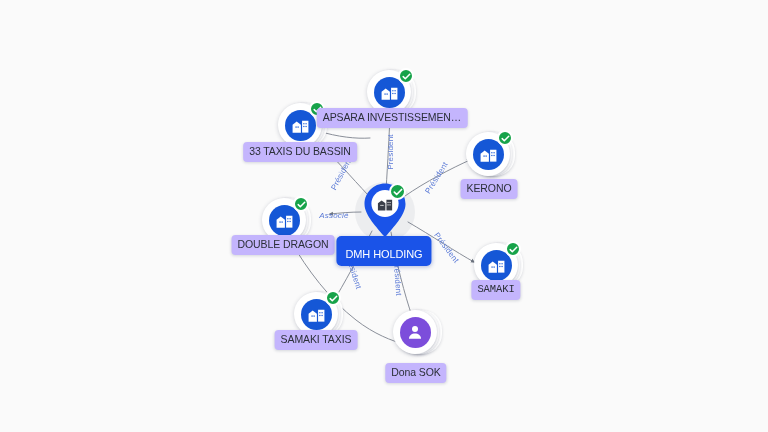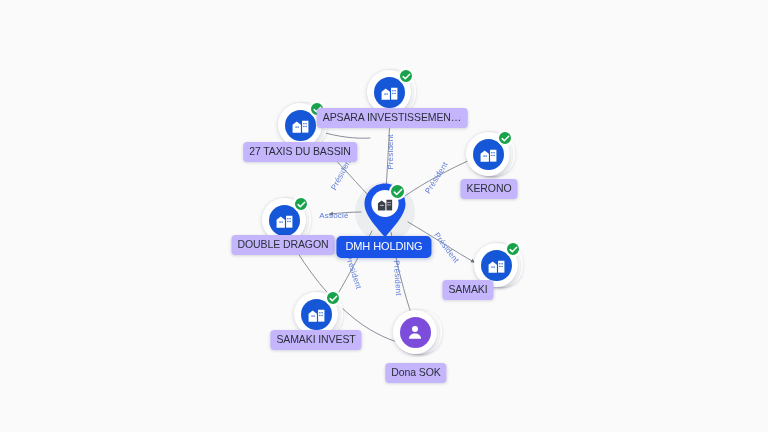--- a/index.html
+++ b/index.html
@@ -135,21 +135,21 @@
     padding: 4px 6px 5px 6px;
     border-radius: 4px;
     white-space: nowrap;
     box-shadow: 0 1px 3px rgba(30,40,70,.17);
     z-index: 6;
   }
   .label.primary {
     background: #1a53e8;
     color: #ffffff;
     font-size: 11px;
-    padding: 5px 9px 6px 9px;
+    padding: 13px 9px 6px 9px;
     border-radius: 5px;
     box-shadow: 0 1px 4px rgba(20,50,160,.32);
   }
 
   
   .elabel {
     position: absolute;
     transform-origin: 50% 50%;
     color: #5b7ad6;
     font-size: 8px;
@@ -180,21 +180,21 @@
       <path d="M372,231 C358,258 344,284 333,302" marker-end="url(#arr)"></path>
       <path d="M391,232 C396,262 405,296 412,316" marker-end="url(#arr)"></path>
       <path d="M292,243 C306,268 330,300 356,320 C374,334 392,341 404,344"></path>
       <path d="M318,131 C338,137 356,139 370,138"></path>
     </g>
   </svg>
 
   <div class="elabel" style="left:391px; top:152px; transform: translate(-50%,-50%) rotate(-90deg);">Président</div>
   <div class="elabel" style="left:342px; top:174px; transform: translate(-50%,-50%) rotate(-62deg);">Président</div>
   <div class="elabel" style="left:437px; top:178px; transform: translate(-50%,-50%) rotate(-58deg);">Président</div>
-  <div class="elabel" style="left:334px; top:216px; transform: translate(-50%,-50%) rotate(0deg);">Associé</div>
+  <div class="elabel" style="left:334px; top:216px; transform: translate(-50%,-50%) rotate(0deg); font-style: italic;">Associé</div>
   <div class="elabel" style="left:446px; top:248px; transform: translate(-50%,-50%) rotate(53deg);">Président</div>
   <div class="elabel" style="left:353px; top:272px; transform: translate(-50%,-50%) rotate(72deg);">Président</div>
   <div class="elabel" style="left:397px; top:278px; transform: translate(-50%,-50%) rotate(86deg);">Président</div>
 
   <div class="node" style="left:390px; top:92px;">
     <div class="stack">
       <i class="s1"></i>
         <i class="s2"></i>
         <i class="s3"></i>
     </div>
@@ -239,21 +239,21 @@
           <rect x="18.3" y="12.5" width="1.5" height="1.5" fill="#1557d6"></rect>
         </svg>
       </div>
     </div>
     <div class="badge">
       <svg width="9" height="9" viewBox="0 0 12 12">
           <path d="M1.6 6.2 L4.4 9 L10.3 3" fill="none" stroke="#ffffff" stroke-width="2" stroke-linecap="round" stroke-linejoin="round"></path>
         </svg>
     </div>
   </div>
-  <div class="label" style="left:300px; top:142px;">27 TAXIS DU BASSIN</div>
+  <div class="label" style="left:300px; top:142px;">33 TAXIS DU BASSIN</div>
 
   <div class="node" style="left:489px; top:154px;">
     <div class="stack">
       <i class="s1"></i>
         <i class="s2"></i>
         <i class="s3"></i>
     </div>
     <div class="disc">
       <div class="inner">
         <svg width="19" height="19" viewBox="0 0 24 24" fill="#ffffff">
@@ -323,21 +323,21 @@
           <rect x="18.3" y="12.5" width="1.5" height="1.5" fill="#1557d6"></rect>
         </svg>
       </div>
     </div>
     <div class="badge">
       <svg width="9" height="9" viewBox="0 0 12 12">
           <path d="M1.6 6.2 L4.4 9 L10.3 3" fill="none" stroke="#ffffff" stroke-width="2" stroke-linecap="round" stroke-linejoin="round"></path>
         </svg>
     </div>
   </div>
-  <div class="label" style="left:468px; top:280px;">SAMAKI</div>
+  <div class="label" style="left:496px; top:280px;font-family:Liberation Mono, monospace;">SAMAKI</div>
 
   <div class="node" style="left:317px; top:314px;">
     <div class="stack">
       <i class="s1"></i>
         <i class="s2"></i>
         <i class="s3"></i>
     </div>
     <div class="disc">
       <div class="inner">
         <svg width="19" height="19" viewBox="0 0 24 24" fill="#ffffff">
@@ -351,21 +351,21 @@
           <rect x="18.3" y="12.5" width="1.5" height="1.5" fill="#1557d6"></rect>
         </svg>
       </div>
     </div>
     <div class="badge">
       <svg width="9" height="9" viewBox="0 0 12 12">
           <path d="M1.6 6.2 L4.4 9 L10.3 3" fill="none" stroke="#ffffff" stroke-width="2" stroke-linecap="round" stroke-linejoin="round"></path>
         </svg>
     </div>
   </div>
-  <div class="label" style="left:316px; top:330px;">SAMAKI INVEST</div>
+  <div class="label" style="left:316px; top:330px;">SAMAKI TAXIS</div>
 
   <div class="node" style="left:416px; top:332px;">
     <div class="stack">
       <i class="s1"></i>
         <i class="s2"></i>
         <i class="s3"></i>
     </div>
     <div class="disc">
       <div class="inner person">
         <svg width="18" height="18" viewBox="0 0 24 24" fill="#ffffff">

